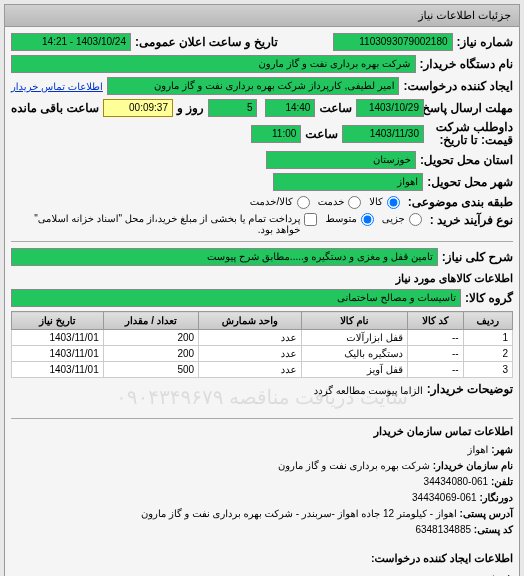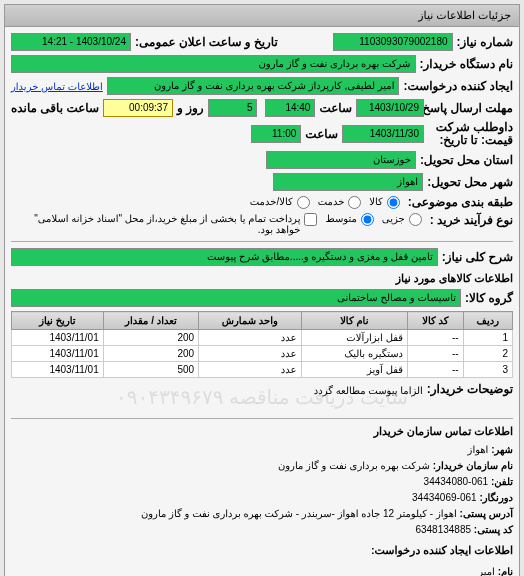--- a/index.html
+++ b/index.html
@@ -250,20 +250,20 @@
     <hr class="sep">
 
     <div class="section-title">اطلاعات تماس سازمان خریدار</div>
     <div class="contact-block">
       <div><span class="lbl">شهر:</span> <span>اهواز</span></div>
       <div><span class="lbl">نام سازمان خریدار:</span> <span>شرکت بهره برداری نفت و گاز مارون</span></div>
       <div><span class="lbl">تلفن:</span> <span>061-34434080</span></div>
       <div><span class="lbl">دورنگار:</span> <span>061-34434069</span></div>
       <div><span class="lbl">آدرس پستی:</span> <span>اهواز - کیلومتر 12 جاده اهواز -سربندر - شرکت بهره برداری نفت و گاز مارون</span></div>
       <div><span class="lbl">کد پستی:</span> <span>6348134885</span></div>
-      <div class="section-title" style="margin-top:4px">اطلاعات ایجاد کننده درخواست:</div>
+      <div class="section-title" style="margin-top:12px">اطلاعات ایجاد کننده درخواست:</div>
       <div><span class="lbl">نام:</span> <span>امیر</span></div>
       <div> </div>
 
     </div>
 
   </div>
 </div>
 
 </body></html>

